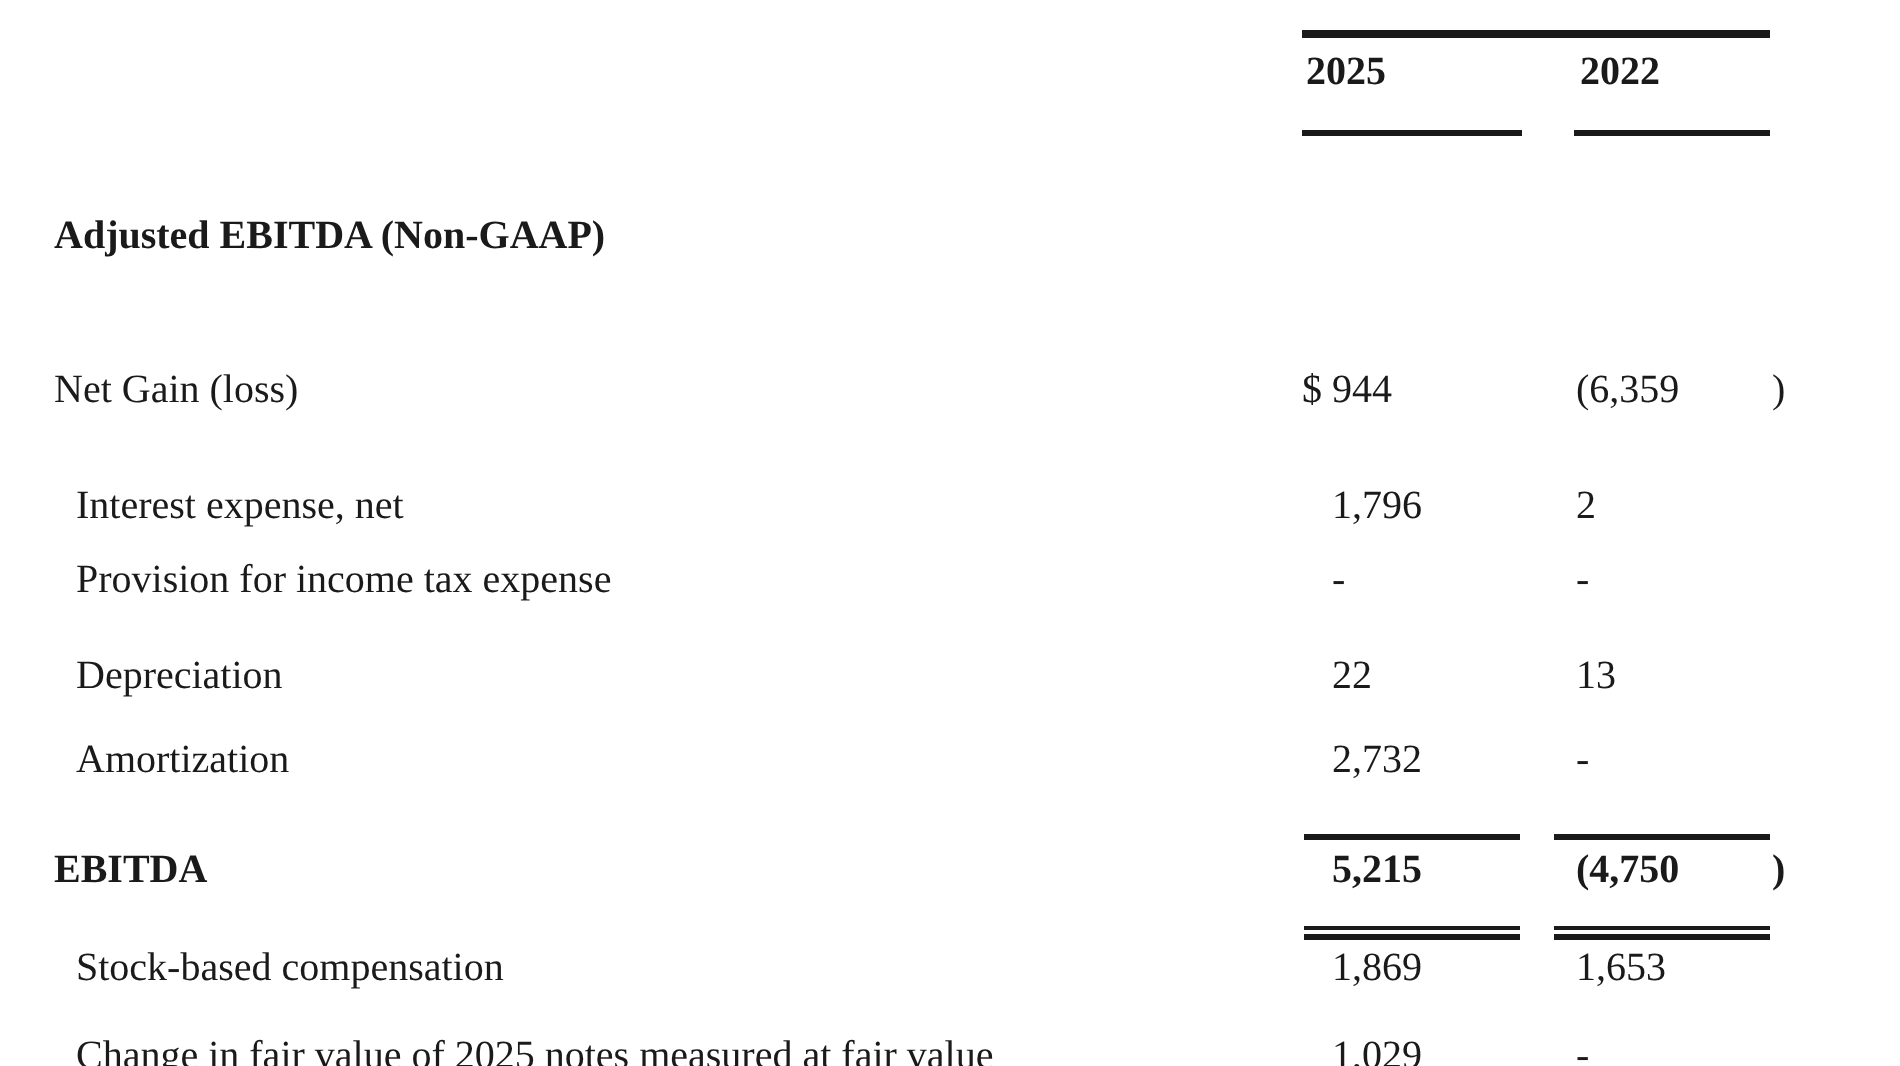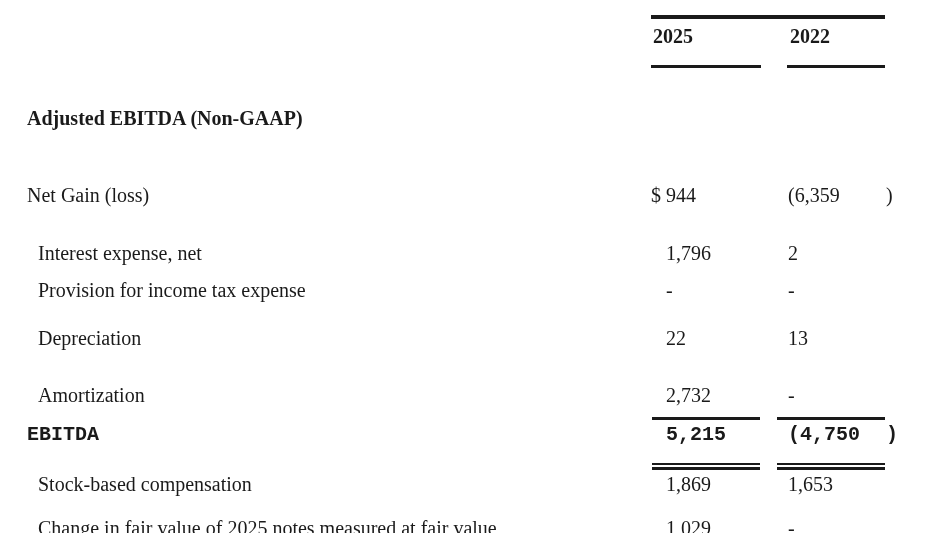--- a/index.html
+++ b/index.html
@@ -30,27 +30,27 @@
     position: absolute; left: 27px; top: 104px; width: 580px;
     font-weight: bold; line-height: 29px;
   }
 
   
   .row { position: absolute; left: 0; width: 950px; height: 24px; line-height: 24px; }
   .row-0 { top: 183px; }
   .row-1 { top: 241px; }
   .row-2 { top: 278px; }
   .row-3 { top: 326px; text-decoration: underline; }
-  .row-4 { top: 383px; text-align: center; }
+  .row-4 { top: 368px; text-align: center; }
   .row-5 { top: 423px; }
   .row-6 { top: 472px; }
   .row-7 { top: 516px; }
   .row .label  { position: absolute; left: 27px; white-space: nowrap; }
   .row .label.indent { left: 38px; }
-  .row.bold .label, .row.bold .val { font-weight: bold; font-family: Liberation Mono, monospace; }
+  .row.bold .label, .row.bold .val { font-weight: bold; }
   .row .cur    { position: absolute; left: 651px; }
   .row .v2025  { position: absolute; left: 666px; }
   .row .v2024  { position: absolute; left: 788px; }
   .row .close  { position: absolute; left: 886px; }
 
   
   .ebitda-top-2025    { left: 652px; top: 417px; width: 108px; }
   .ebitda-top-2024    { left: 777px; top: 417px; width: 108px; }
   .ebitda-bot-a-2025  { left: 652px; top: 463px; width: 108px; }
   .ebitda-bot-a-2024  { left: 777px; top: 463px; width: 108px; }

